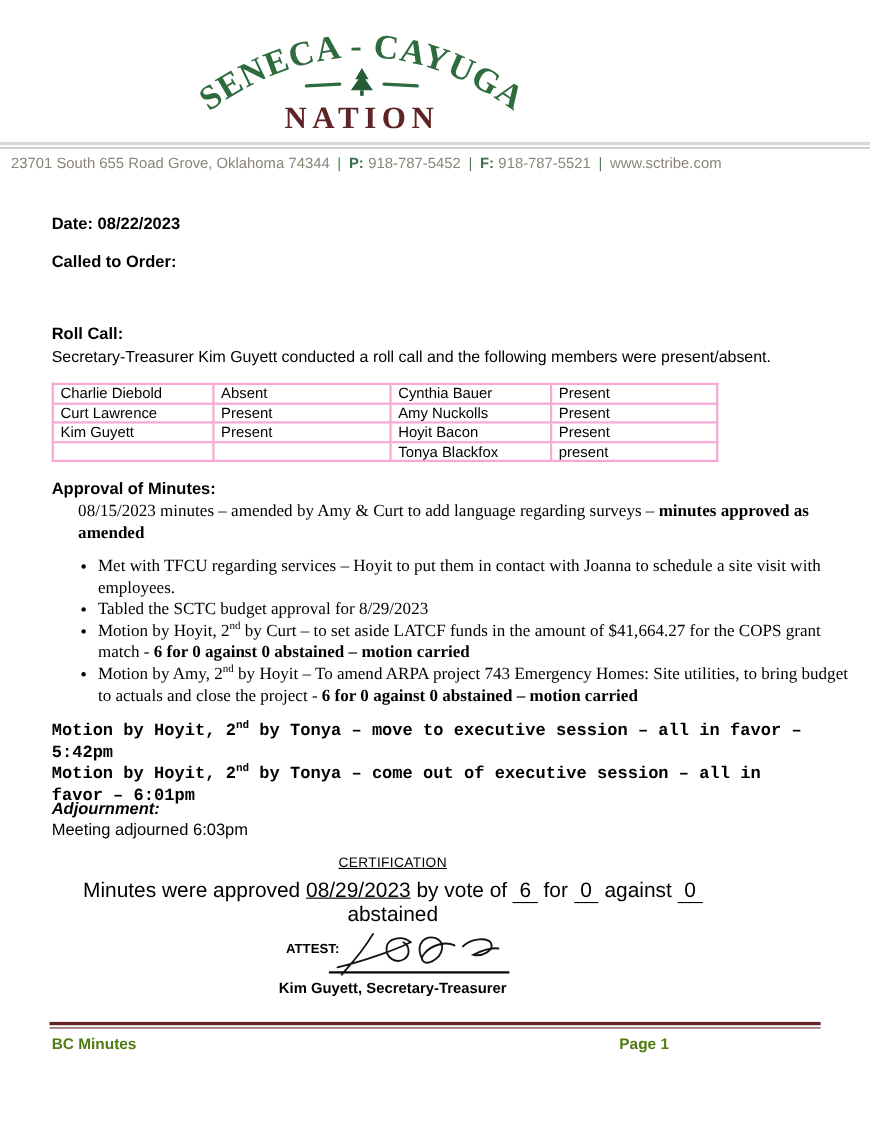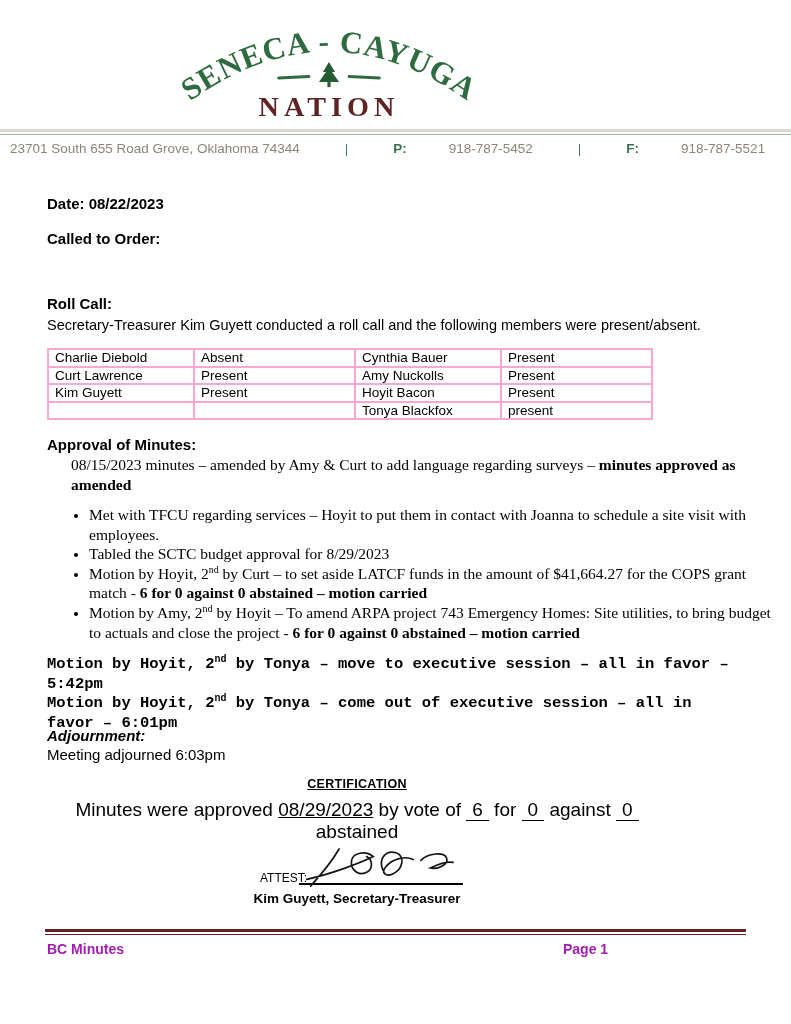--- a/index.html
+++ b/index.html
@@ -7,21 +7,21 @@
         font-family:"Liberation Sans",sans-serif;color:#000;}
   .abs{position:absolute;}
 
   
   .logo-svg{position:absolute;left:183px;top:20px;width:292px;height:104px;overflow:visible;}
   .arc-text{font-family:"Liberation Serif",serif;font-weight:bold;font-size:31px;letter-spacing:1px;fill:#2e6b3e;}
   .nation-text{font-family:"Liberation Serif",serif;font-weight:bold;font-size:28px;letter-spacing:5px;fill:#5e2425;}
   .divider{position:absolute;left:0;top:129px;width:791px;height:2px;
            border-top:3px solid #d8d8d1;border-bottom:1px solid #9fae9f;background:#fff;}
   .contact{position:absolute;left:10px;top:141px;width:700px;font-size:13.5px;color:#8a8579;
-           display:flex;align-items:flex-start;white-space:pre;gap:38px;}
+           display:flex;align-items:flex-start;white-space:pre;}
   .contact .sep{color:#4c7d57;padding:0 7px;}
   .contact .glabel{color:#3a7248;font-weight:bold;padding-right:4px;}
 
   
   .heading{font-weight:bold;font-size:15px;}
   .sans-body{font-size:14.5px;line-height:18px;}
   .serif{font-family:"Liberation Serif",serif;font-size:15.5px;line-height:19.6px;}
   u{text-decoration:underline;}
 
   
@@ -30,33 +30,33 @@
                  padding:0 0 0 6px;overflow:hidden;white-space:nowrap;}
 
   
   ul.minutes{margin:0;padding:0 0 0 42px;list-style:disc;}
   ul.minutes li{padding:0;margin:0;}
   ul.minutes li::marker{font-size:0.85em;}
   sup{font-size:10px;line-height:0;}
 
   
   .cert{position:absolute;left:47px;top:777px;width:620px;text-align:center;}
-  .cert-title{font-weight:bold;font-size:12.5px;text-decoration:underline;letter-spacing:0.3px;}
+  .cert-title{font-weight:normal;font-size:12.5px;text-decoration:underline;letter-spacing:0.3px;}
   .cert-line{margin-top:8px;font-size:19px;}
   .cert-line .blank{border-bottom:1px solid #000;padding:0 6px;}
   .attest{position:relative;height:40px;margin-top:6px;}
-  .attest-label{position:absolute;left:213px;bottom:4px;font-weight:normal;font-size:12px;}
+  .attest-label{position:absolute;left:213px;bottom:20px;font-weight:bold;font-size:12px;}
   .sig-line{position:absolute;left:252px;bottom:4px;width:164px;border-bottom:2px solid #000;height:0;}
   .sig-svg{position:absolute;left:256px;bottom:1px;width:152px;height:40px;overflow:visible;}
   .attest-name{margin-top:2px;font-weight:bold;font-size:13.5px;}
 
   
   .footer-line{position:absolute;left:45px;top:929px;width:701px;height:2px;
                border-top:3px solid #632423;border-bottom:1px solid #632423;background:#fff;}
-  .footer-text{position:absolute;top:941px;font-size:14px;font-weight:600;color:#a21caf;}
+  .footer-text{position:absolute;top:941px;font-size:14px;font-weight:600;color:#4d7c0f;}
 </style>
 </head>
 <body>
 
 <div class="page">
 
   <svg class="logo-svg" viewBox="0 0 290 102">
     <path id="arcPath" d="M 10,78 Q 145,-16 280,78" fill="none"></path>
     <text class="arc-text">
       <textPath href="#arcPath" startOffset="50%" text-anchor="middle">SENECA - CAYUGA</textPath>

